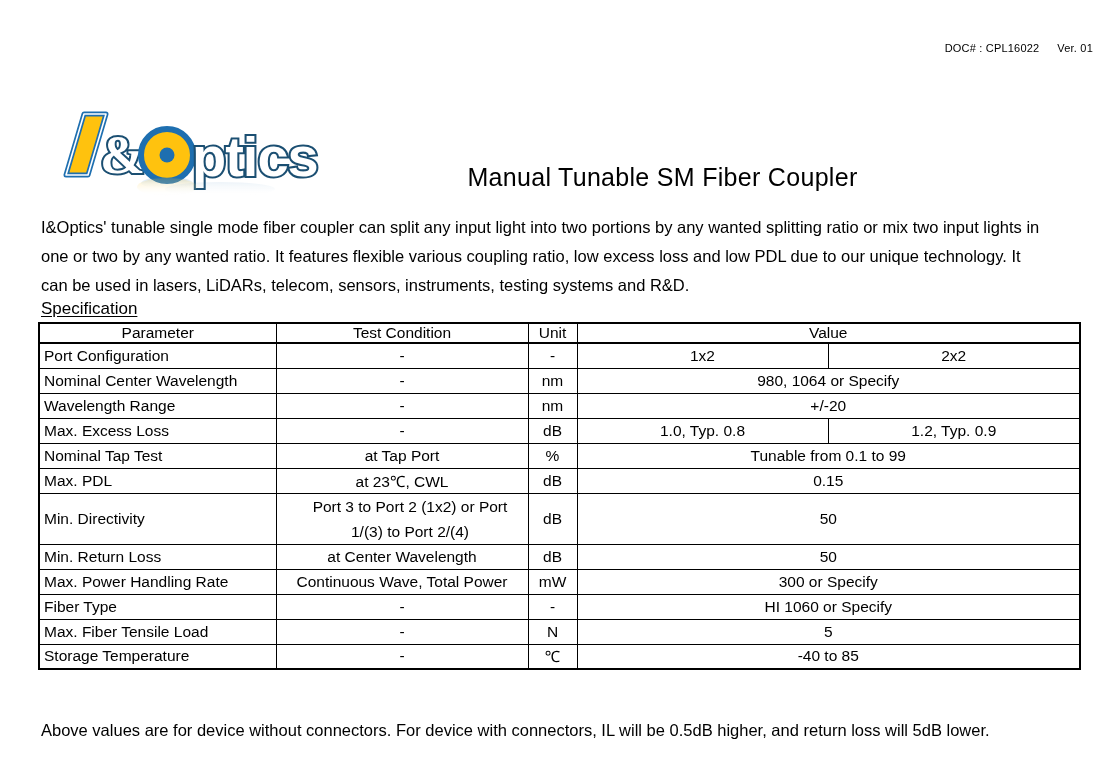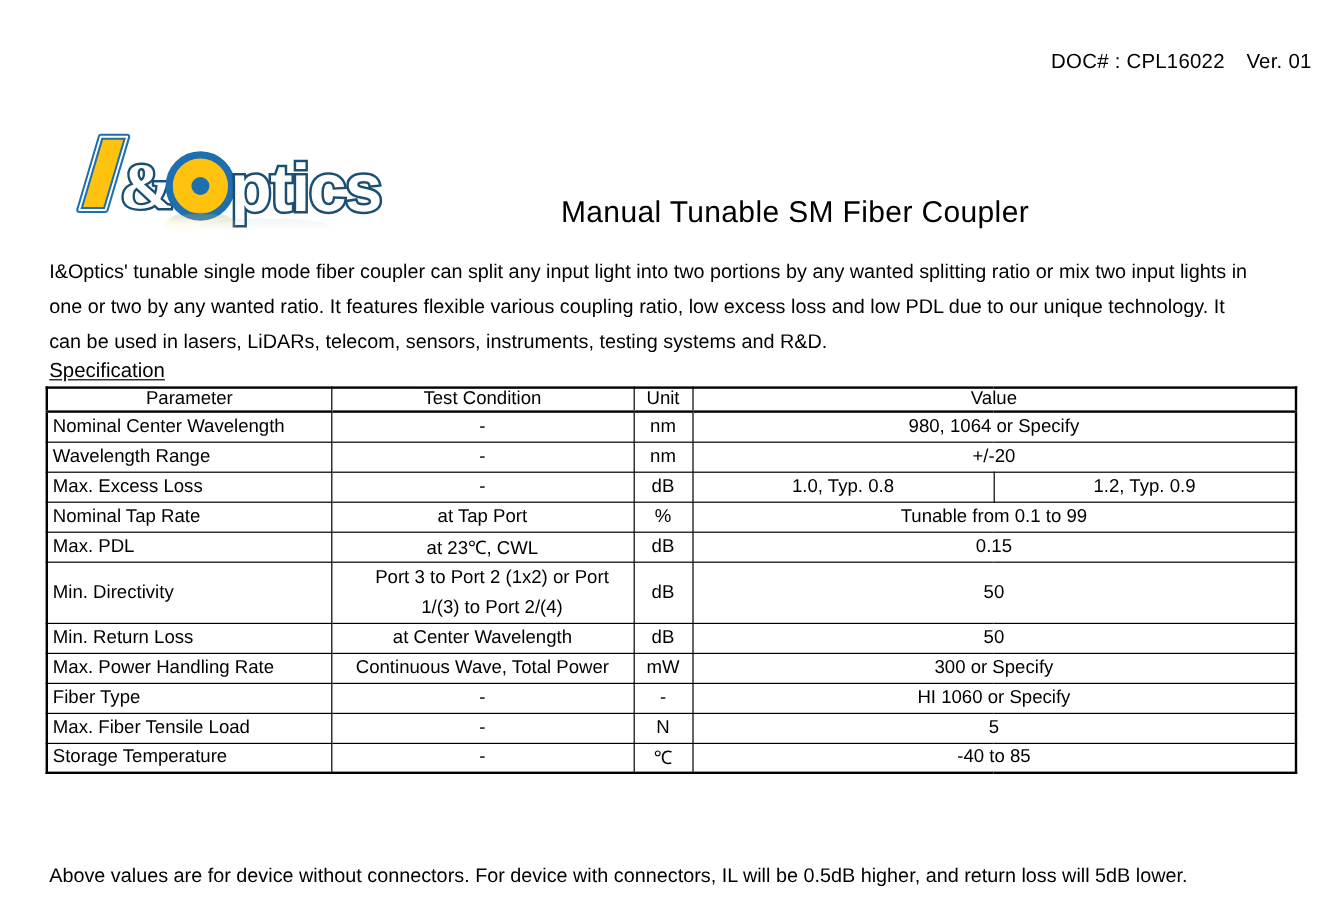--- a/index.html
+++ b/index.html
@@ -14,21 +14,21 @@
     font-family: "Liberation Sans", sans-serif;
     color: #000000;
     overflow: hidden;
   }
 
   
   .doc-header {
     position: absolute;
     top: 42px;
     right: 22px;
-    font-size: 17px;
+    font-size: 11px;
     letter-spacing: 0.2px;
     white-space: nowrap;
     text-align: center;
   }
   .doc-header .doc-num { margin-right: 18px; }
 
   
   .logo-wrap {
     position: absolute;
     left: 40px;
@@ -175,40 +175,47 @@
     <thead>
       <tr>
         <th class="p-col">Parameter</th>
         <th class="c-col">Test Condition</th>
         <th class="u-col">Unit</th>
         <th class="v-col" colspan="2">Value</th>
       </tr>
     </thead>
     <tbody id="spec-body">
         <tr>
+          <td class="p-col">Port Configuration</td>
+          <td class="c-col">-</td>
+          <td class="u-col">-</td>
+          <td class="v-col">1x2</td>
+          <td class="v-col">2x2</td>
+        </tr>
+        <tr>
           <td class="p-col">Nominal Center Wavelength</td>
           <td class="c-col">-</td>
           <td class="u-col">nm</td>
           <td class="v-col" colspan="2">980, 1064 or Specify</td>
         </tr>
         <tr>
           <td class="p-col">Wavelength Range</td>
           <td class="c-col">-</td>
           <td class="u-col">nm</td>
           <td class="v-col" colspan="2">+/-20</td>
         </tr>
         <tr>
           <td class="p-col">Max. Excess Loss</td>
           <td class="c-col">-</td>
           <td class="u-col">dB</td>
           <td class="v-col">1.0, Typ. 0.8</td>
           <td class="v-col">1.2, Typ. 0.9</td>
         </tr>
         <tr>
-          <td class="p-col">Nominal Tap Rate</td>
+          <td class="p-col">Nominal Tap Test</td>
           <td class="c-col">at Tap Port</td>
           <td class="u-col">%</td>
           <td class="v-col" colspan="2">Tunable from 0.1 to 99</td>
         </tr>
         <tr>
           <td class="p-col">Max. PDL</td>
           <td class="c-col">at 23℃, CWL</td>
           <td class="u-col">dB</td>
           <td class="v-col" colspan="2">0.15</td>
         </tr>

